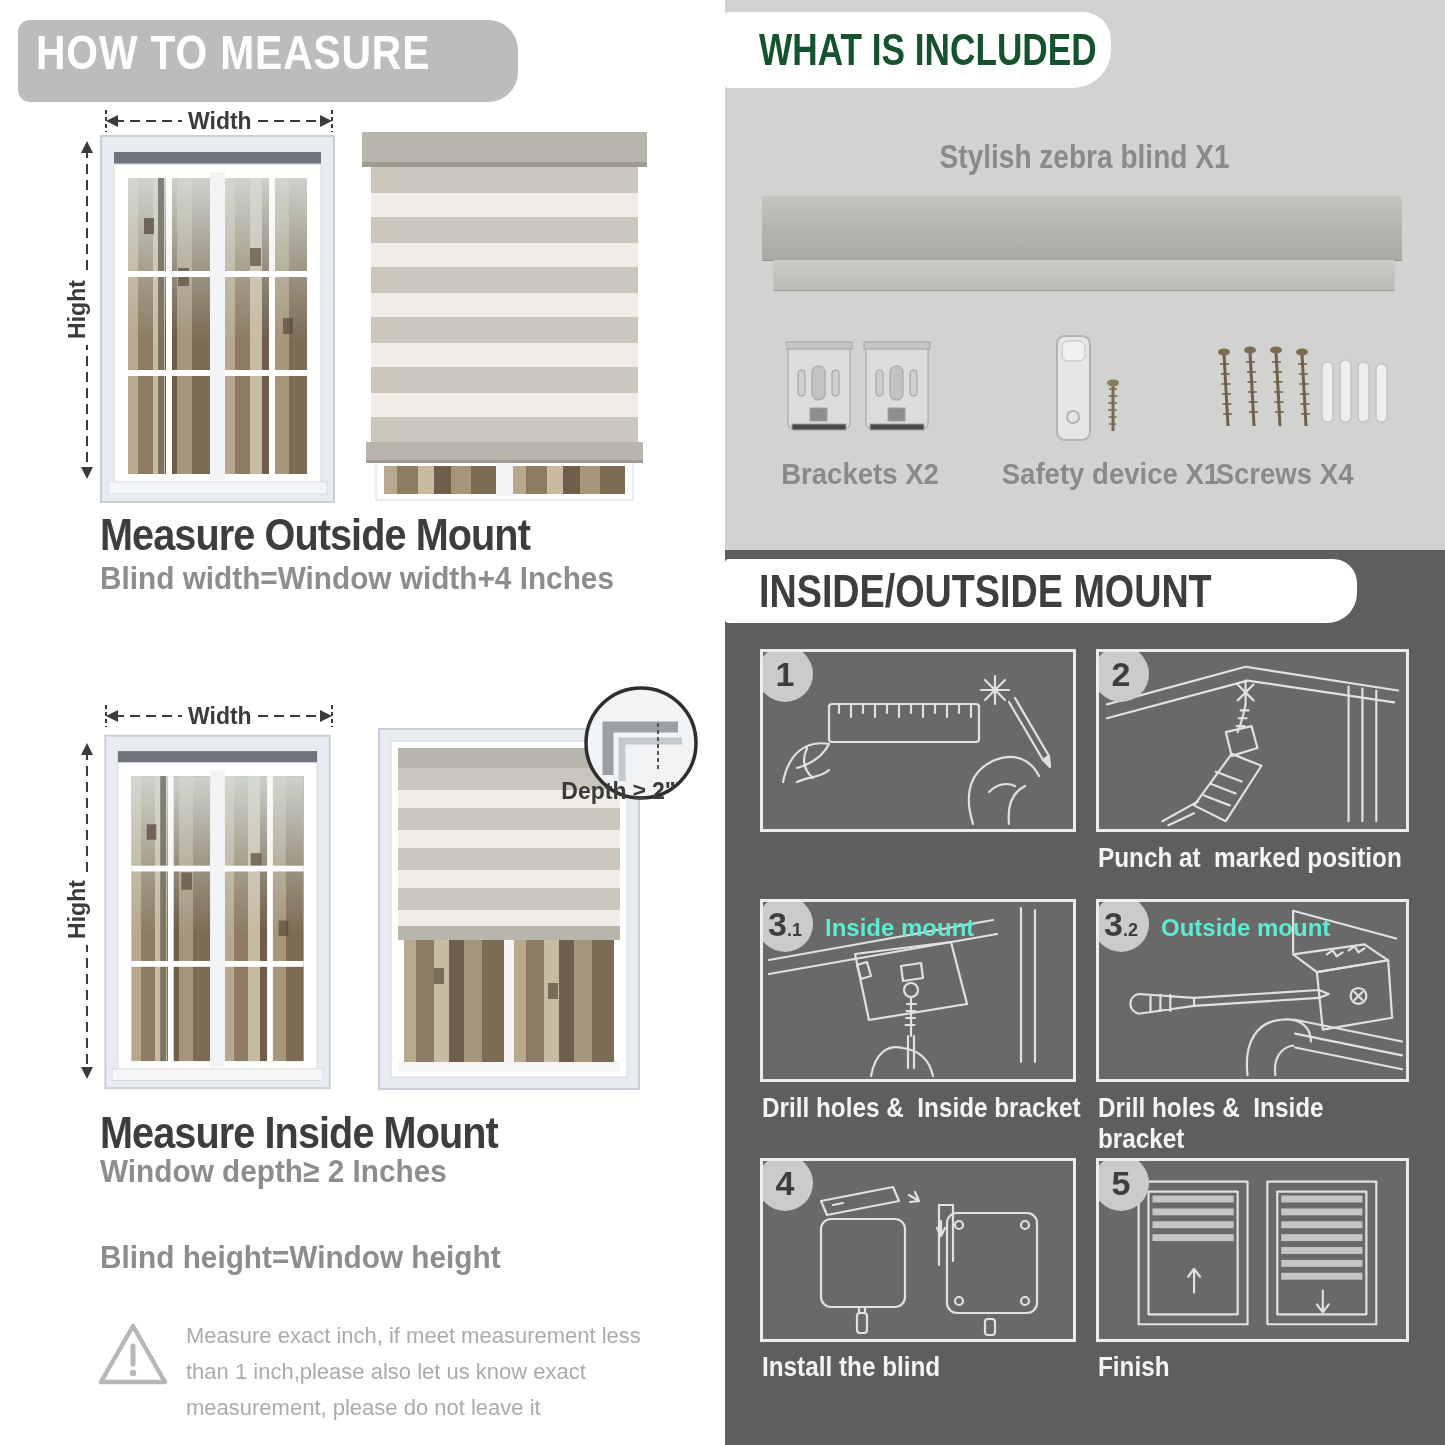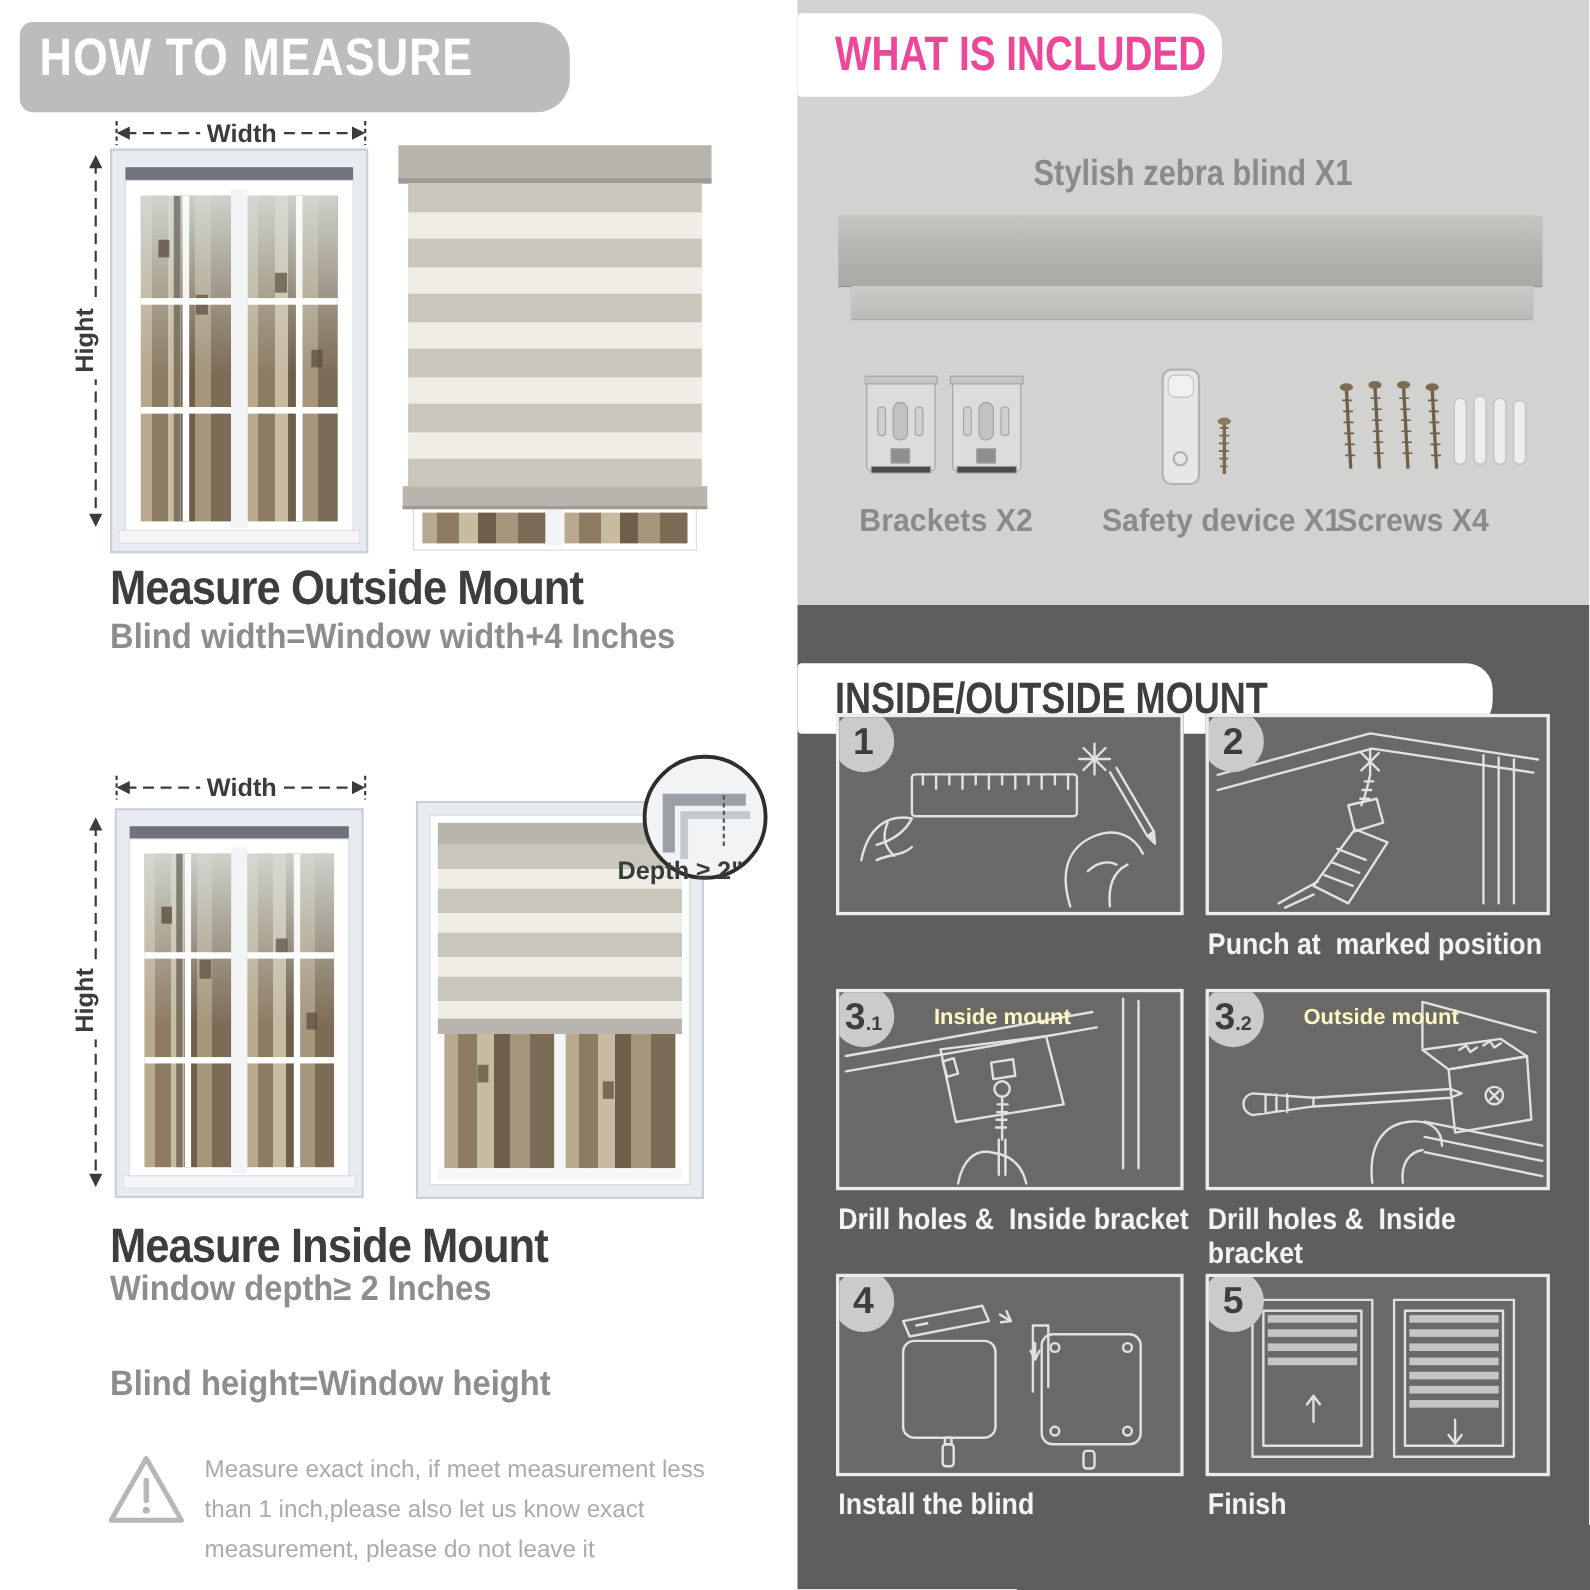--- a/index.html
+++ b/index.html
@@ -14,41 +14,41 @@
             border-radius:12px 30px 30px 12px;color:#ffffff;font-weight:bold;font-size:48px;
             line-height:66px;padding-left:18px;letter-spacing:1px;}
   .sec-title{font-weight:bold;font-size:44px;color:#3d3d3d;letter-spacing:-1px;}
   .sec-line{font-weight:bold;font-size:32px;color:#8d8d8d;}
   .dim-label{font-weight:bold;font-size:23px;color:#3b3b3b;background:#fff;padding:0 6px;}
   .warn-text{font-size:22px;color:#ababab;line-height:36px;}
 
   
   .right-top{left:725px;top:0;width:720px;height:550px;background:#d2d2d0;}
   .hdr-included{left:725px;top:12px;width:352px;height:76px;background:#ffffff;
-                border-radius:4px 28px 38px 4px;color:#ec4899;font-weight:bold;font-size:44px;
+                border-radius:4px 28px 38px 4px;color:#14532d;font-weight:bold;font-size:44px;
                 line-height:76px;padding-left:34px;}
   .product-label{left:725px;top:138px;width:720px;text-align:center;color:#8a8a8a;
                  font-weight:bold;font-size:33px;}
   .headrail-main{left:762px;top:196px;width:640px;height:64px;
       background:linear-gradient(180deg,#c4c5c1,#b3b4b0 55%,#a9aaa6);box-shadow:0 1px 0 #91928e;}
   .headrail-sub{left:774px;top:260px;width:620px;height:30px;
       background:linear-gradient(180deg,#cbccc8,#babbb7);box-shadow:0 1px 1px #a0a19d;}
   .comp-label{color:#8a8a8a;font-weight:bold;font-size:29px;text-align:center;}
 
   
   .right-bottom{left:725px;top:550px;width:720px;height:895px;background:#5e5e5e;}
   .hdr-mount{left:725px;top:559px;width:598px;height:64px;background:#ffffff;
-             border-radius:4px 24px 30px 4px;color:#3e3e3e;font-weight:bold;font-size:40px;
-             line-height:64px;padding-left:34px;margin-top:44px;}
+             border-radius:4px 24px 30px 4px;color:#3e3e3e;font-weight:bold;font-size:46px;
+             line-height:64px;padding-left:34px;}
   .step-panel{background:#696967;border:3px solid #ececea;overflow:hidden;}
   .badge{position:absolute;left:-6px;top:-6px;width:56px;height:56px;border-radius:50%;
          background:#cbcbc9;display:flex;align-items:center;justify-content:center;}
   .badge-num{font-weight:bold;font-size:34px;color:#3e3e3e;line-height:1;}
   .badge-sub{font-weight:bold;font-size:18px;color:#3e3e3e;line-height:1;margin-top:12px;}
-  .inner-label{position:absolute;left:62px;top:12px;color:#fef9c3;font-weight:bold;font-size:20px;margin-left:24px;}
+  .inner-label{position:absolute;left:62px;top:12px;color:#5eead4;font-weight:bold;font-size:24px;}
   .step-caption{color:#f4f4f2;font-weight:bold;font-size:27px;white-space:pre-wrap;}
   svg{display:block;}
 </style>
 </head>
 <body>
 
 <div id="canvas">
 
   <svg width="0" height="0" style="position:absolute">
     <defs>

